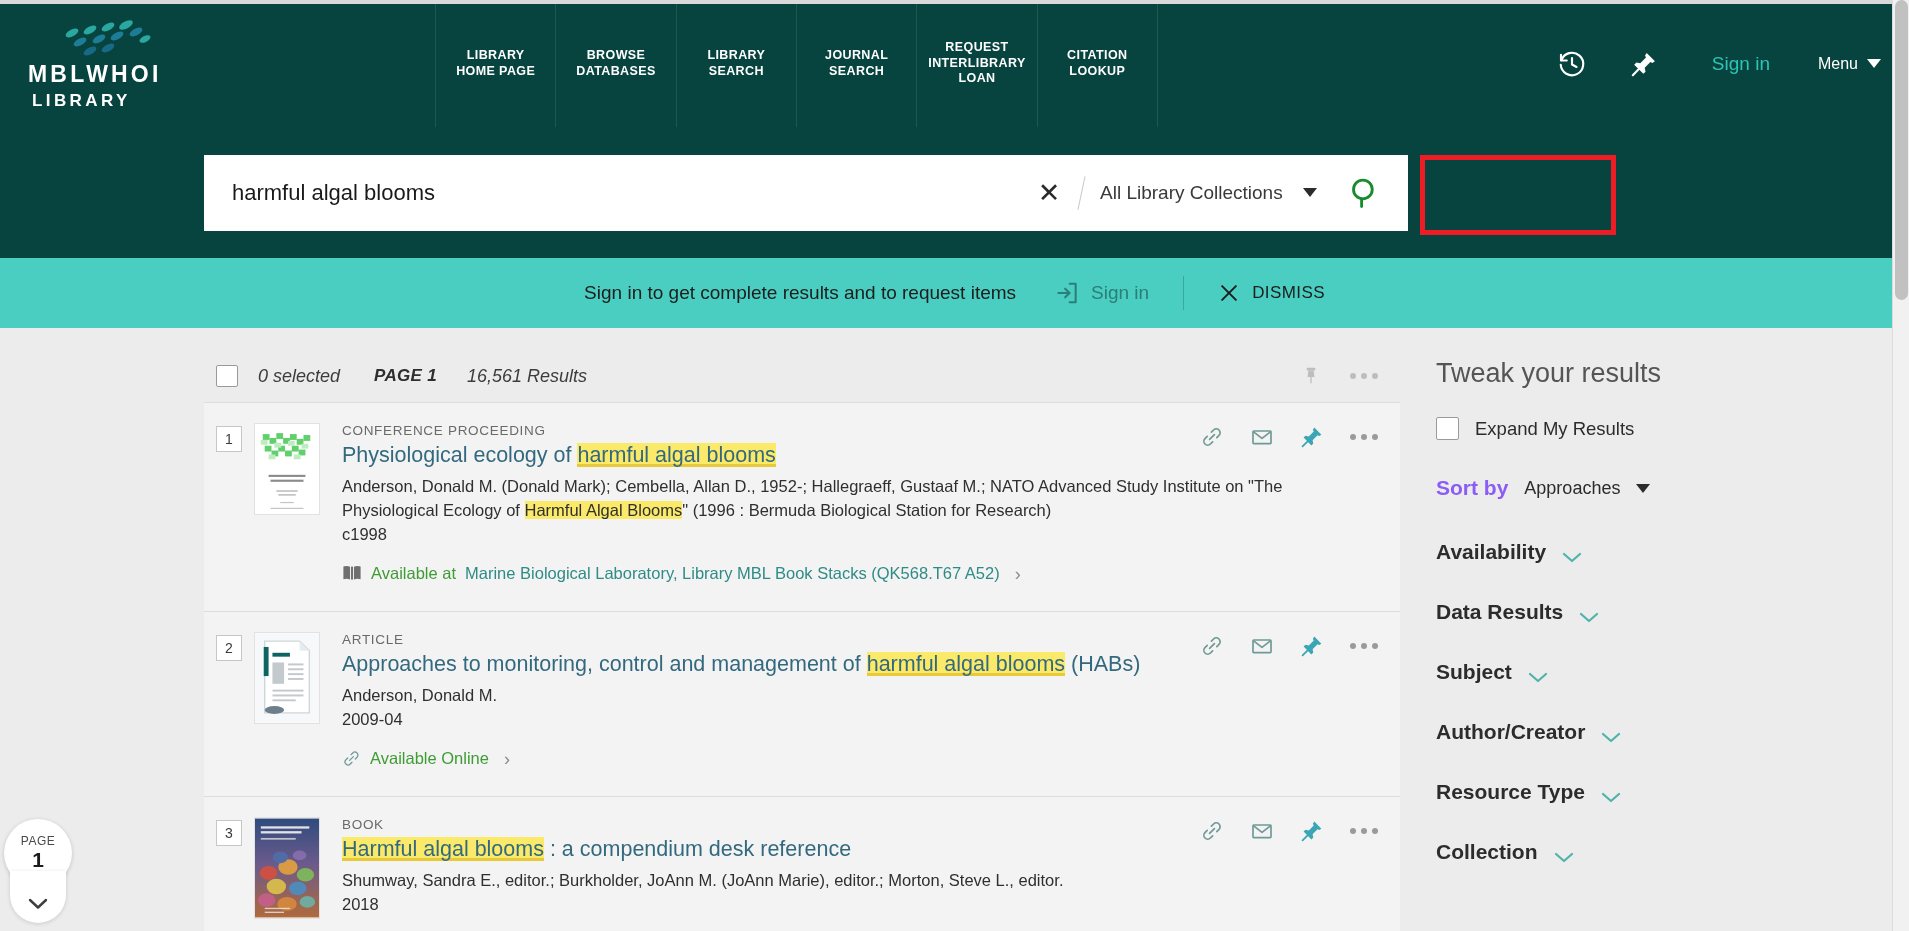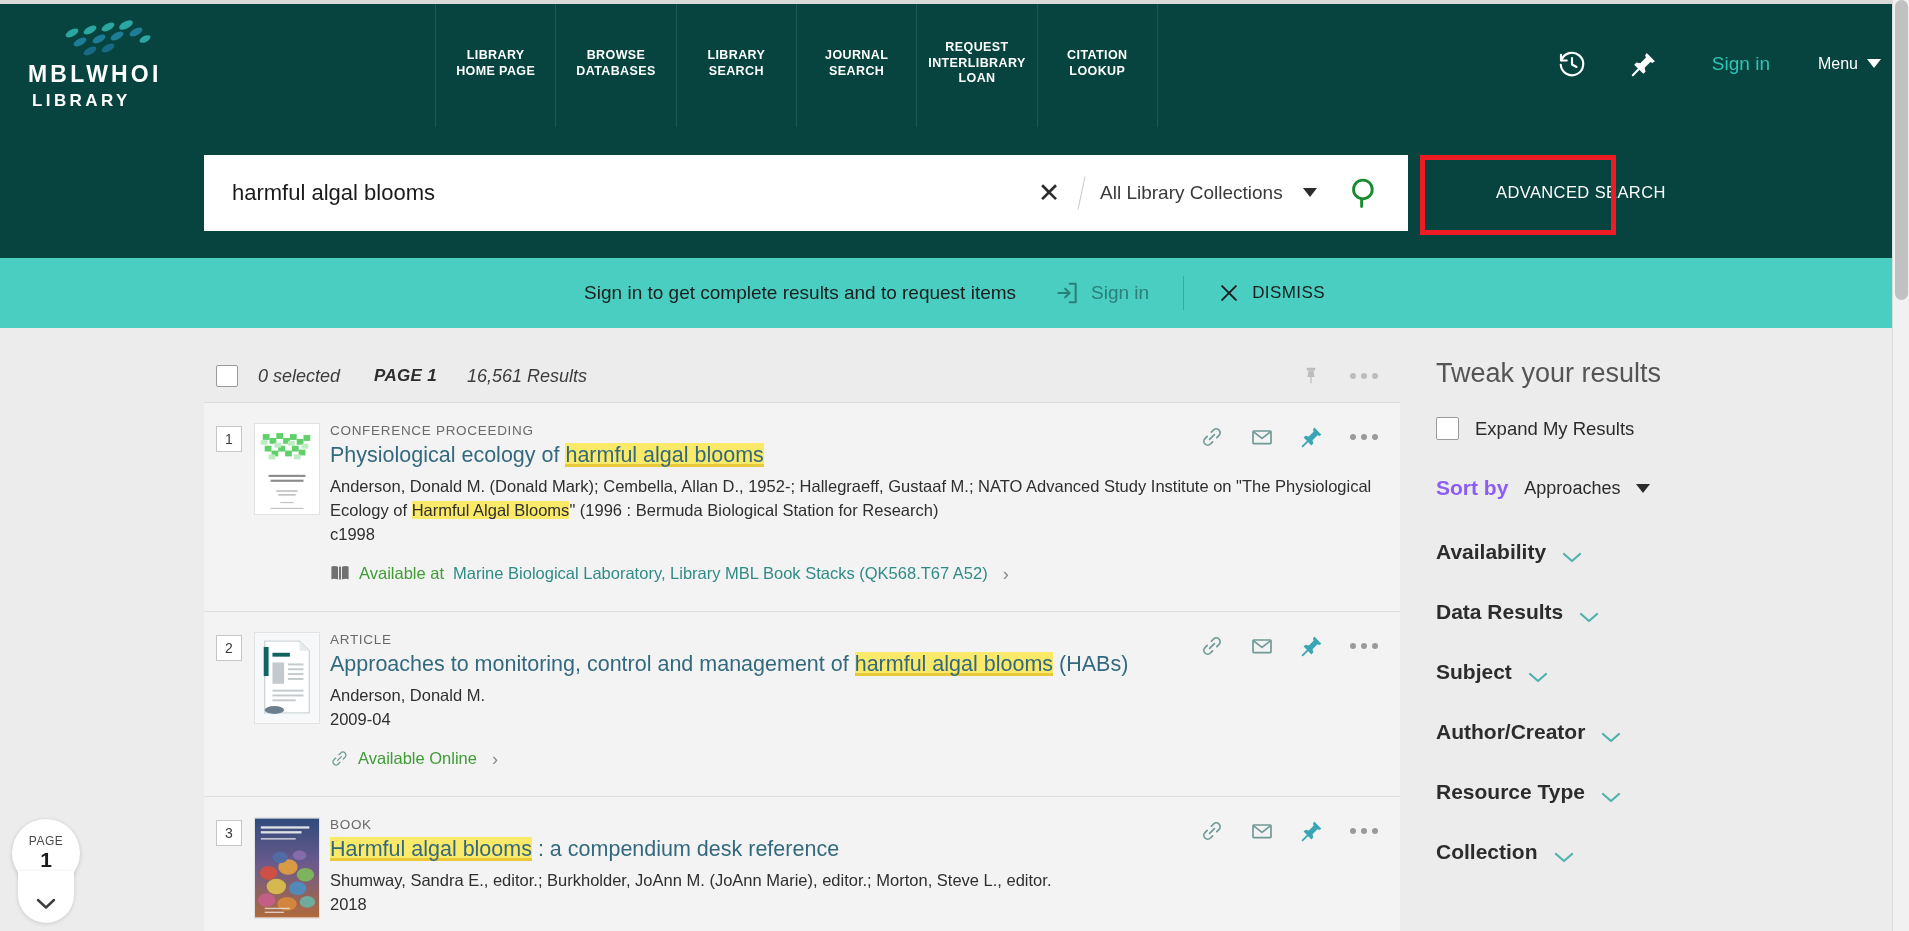--- a/index.html
+++ b/index.html
@@ -293,21 +293,21 @@
     width: 66px;
     height: 92px;
     margin-left: 12px;
     flex-shrink: 0;
     background: #ffffff;
     border: 1px solid #e2e2e2;
     overflow: hidden;
     position: relative;
   }
   .thumb.tall { height: 102px; }
-  .res-body { margin-left: 10px; flex: 1; min-width: 0; }
+  .res-body { margin-left: 22px; flex: 1; min-width: 0; }
   .res-type {
     font-size: 13.5px;
     letter-spacing: 0.7px;
     color: #6a6a6a;
     text-transform: uppercase;
     margin-bottom: 4px;
   }
   .res-title {
     font-size: 21.5px;
     color: #33697e;
@@ -390,21 +390,21 @@
     display: flex; align-items: flex-end; gap: 15px;
     margin-bottom: 36px;
     cursor: pointer;
   }
   .facet-name { font-size: 21px; font-weight: bold; color: #2c2c2c; }
   .chev-teal { display: block; }
 
   
   .pagepill {
     position: absolute;
-    left: 12px; bottom: 8px;
+    left: 4px; bottom: 8px;
     width: 68px;
     z-index: 15;
   }
   .pagepill-circle {
     width: 68px; height: 68px;
     background: #ffffff;
     border-radius: 50%;
     box-shadow: 0 1px 4px rgba(0,0,0,0.18);
     display: flex; flex-direction: column;
     align-items: center; justify-content: center;
@@ -532,21 +532,20 @@
       <span class="scope-label">All Library Collections</span>
       <span class="caret-dark"></span>
     </div>
     <div class="search-go">
       <svg width="34" height="34" viewBox="0 0 24 24" fill="none" stroke="#1a8a2e" stroke-width="2">
         <circle cx="10.5" cy="9.5" r="6.6"></circle>
         <line x1="9.6" y1="16.1" x2="9.6" y2="21.6" stroke-linecap="round"></line>
       </svg>
     </div>
   </div>
-  <div class="adv-search">ADVANCED SEARCH</div>
 </div>
 <div class="adv-highlight"></div>
 
 <div class="banner">
   <div class="banner-text">Sign in to get complete results and to request items</div>
   <div class="banner-signin">
     <svg width="26" height="26" viewBox="0 0 24 24" fill="none" stroke="#2a7f78" stroke-width="1.9">
       <path d="M14.5 3.5 H20 V20.5 H14.5" stroke-linecap="round" stroke-linejoin="round"></path>
       <line x1="4" y1="12" x2="14" y2="12" stroke-linecap="round"></line>
       <polyline points="10.3,8 14.4,12 10.3,16" stroke-linecap="round" stroke-linejoin="round"></polyline>

